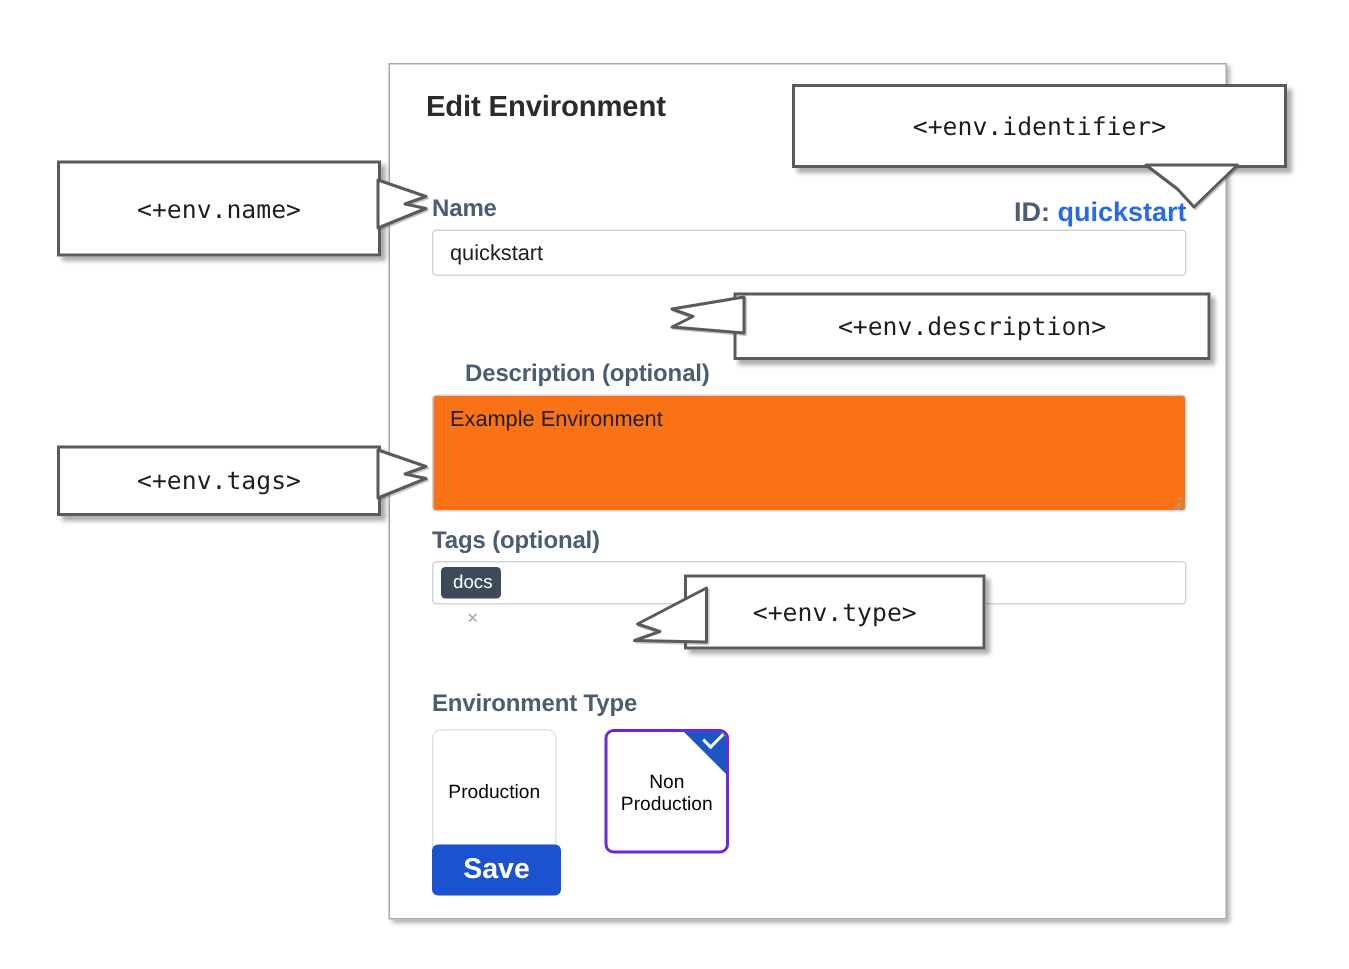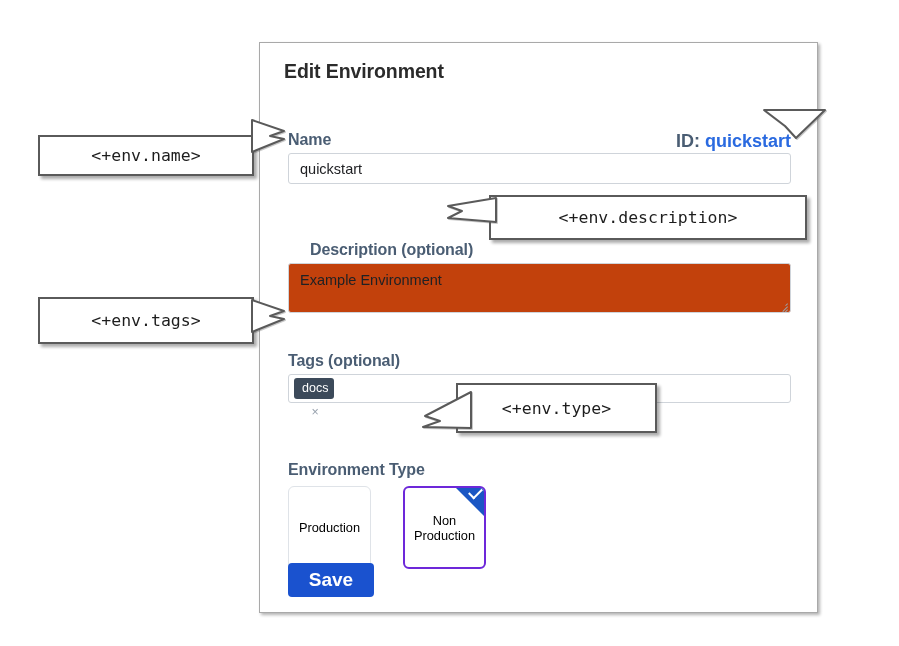--- a/index.html
+++ b/index.html
@@ -76,23 +76,23 @@
     color: #202124;
     padding: 0 11px;
     line-height: 29px;
   }
 
   .text-area {
     position: absolute;
     left: 28px;
     top: 220px;
     width: 503px;
-    height: 50px;
-    box-sizing: border-box;
-    background: #c2410c;
+    height: 78px;
+    box-sizing: border-box;
+    background: #f97316;
     border: 1px solid #cfd4da;
     border-radius: 3px;
     font-family: "Liberation Sans", sans-serif;
     font-size: 14.5px;
     color: #202124;
     padding: 7px 11px;
     line-height: 18px;
     overflow: hidden;
   }
   .resize-grip {
@@ -239,21 +239,21 @@
     color: #1d1d1d;
     white-space: nowrap;
   }
 
   
   .tail {
     position: absolute;
     pointer-events: none;
   }
 
-  .co-name  { left: 38px;  top: 135px; width: 216px; height: 41px; }
+  .co-name  { left: 38px;  top: 107px; width: 216px; height: 64px; }
   .co-tags  { left: 38px;  top: 297px; width: 216px; height: 47px; }
   .co-ident { left: 528px; top: 56px;  width: 330px; height: 56px; }
   .co-desc  { left: 489px; top: 195px; width: 318px; height: 45px; }
   .co-type  { left: 456px; top: 383px; width: 201px; height: 50px; }
 </style>
 </head>
 <body>
 
 <div id="stage">
 
@@ -312,20 +312,21 @@
     <polygon points="2,2 2,34 34,21 20,18 34,13" fill="#ffffff" stroke="#5a5a5a" stroke-width="2" stroke-linejoin="round" transform="translate(1,1)" opacity="0.33"></polygon>
     <polygon points="2,2 2,34 34,21 20,18 34,13" fill="#ffffff" stroke="#5a5a5a" stroke-width="2" stroke-linejoin="round"></polygon>
   </svg>
 
   <div class="callout co-tags">&lt;+env.tags&gt;</div>
   <svg class="tail" style="left:250px; top:298px;" width="48" height="36">
     <polygon points="2,2 2,34 34,21 20,18 34,13" fill="#ffffff" stroke="#5a5a5a" stroke-width="2" stroke-linejoin="round" transform="translate(1,1)" opacity="0.33"></polygon>
     <polygon points="2,2 2,34 34,21 20,18 34,13" fill="#ffffff" stroke="#5a5a5a" stroke-width="2" stroke-linejoin="round"></polygon>
   </svg>
 
+  <div class="callout co-ident">&lt;+env.identifier&gt;</div>
   <svg class="tail" style="left:640px; top:108px;" width="190" height="36">
     <polygon points="160,2 185,2 156,30 145,18 124,2" fill="#ffffff" stroke="#5a5a5a" stroke-width="2" stroke-linejoin="round" transform="translate(1,1)" opacity="0.33"></polygon>
     <polygon points="160,2 185,2 156,30 145,18 124,2" fill="#ffffff" stroke="#5a5a5a" stroke-width="2" stroke-linejoin="round"></polygon>
   </svg>
 
   <div class="callout co-desc">&lt;+env.description&gt;</div>
   <svg class="tail" style="left:440px; top:196px;" width="60" height="34">
     <polygon points="56,2 56,26 8,22 22,15 8,10" fill="#ffffff" stroke="#5a5a5a" stroke-width="2" stroke-linejoin="round" transform="translate(1,1)" opacity="0.33"></polygon>
     <polygon points="56,2 56,26 8,22 22,15 8,10" fill="#ffffff" stroke="#5a5a5a" stroke-width="2" stroke-linejoin="round"></polygon>
   </svg>

